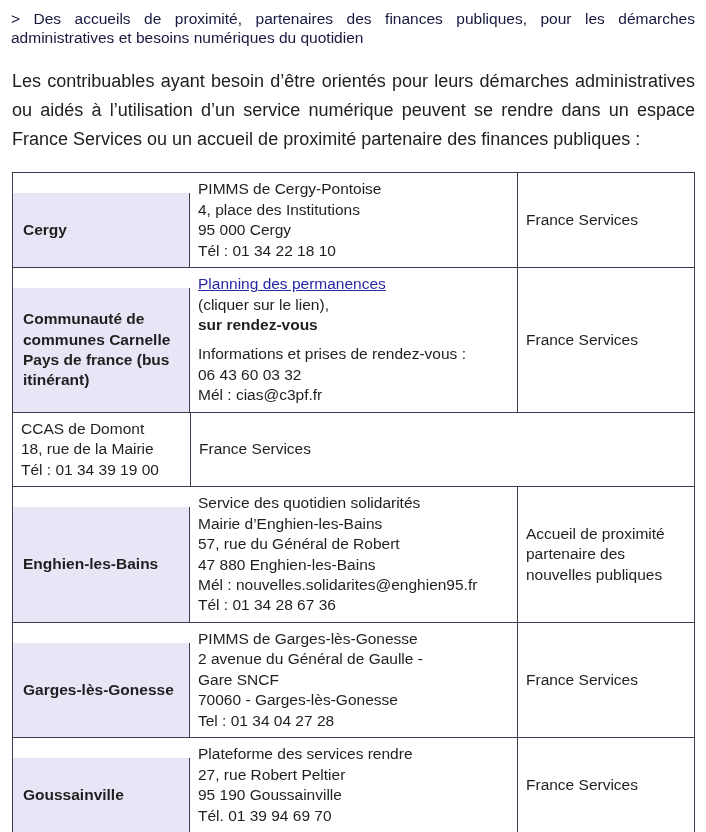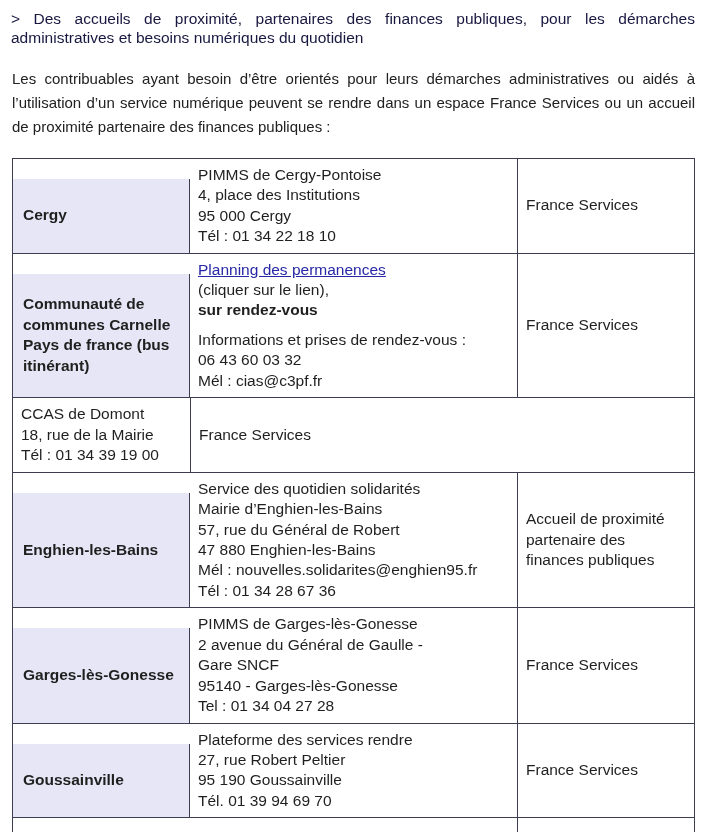--- a/index.html
+++ b/index.html
@@ -21,21 +21,21 @@
   .page{padding:8px 11px 0 11px;}
   .doc-heading{
     color:var(--heading);
     font-weight:normal;
     font-size:15.5px;
     line-height:1.22;
     text-align:justify;
     margin:2px 0 0 0;
   }
   .doc-intro{
-    font-size:15px;
+    font-size:18px;
     line-height:1.62;
     text-align:justify;
     margin:19px 0 0 1px;
     color:#212121;
   }
   .tbl{
     margin:18px 0 0 1px;
     width:683px;
     border:1px solid var(--border);
   }
@@ -119,29 +119,29 @@
       <div class="row">
         <div class="cell city">Enghien-les-Bains</div>
         <div class="cell details">
           <div class="line">Service des quotidien solidarités</div>
           <div class="line">Mairie d’Enghien-les-Bains</div>
           <div class="line">57, rue du Général de Robert</div>
           <div class="line">47 880 Enghien-les-Bains</div>
           <div class="line">Mél : nouvelles.solidarites@enghien95.fr</div>
           <div class="line">Tél : 01 34 28 67 36</div>
         </div>
-        <div class="cell type">Accueil de proximité partenaire des finances publiques</div>
+        <div class="cell type">Accueil de proximité partenaire des nouvelles publiques</div>
       </div>
       <div class="row">
         <div class="cell city">Garges-lès-Gonesse</div>
         <div class="cell details">
           <div class="line">PIMMS de Garges-lès-Gonesse</div>
           <div class="line">2 avenue du Général de Gaulle -</div>
           <div class="line">Gare SNCF</div>
-          <div class="line">95140 - Garges-lès-Gonesse</div>
+          <div class="line">70060 - Garges-lès-Gonesse</div>
           <div class="line">Tel : 01 34 04 27 28</div>
         </div>
         <div class="cell type">France Services</div>
       </div>
       <div class="row">
         <div class="cell city">Goussainville</div>
         <div class="cell details">
           <div class="line">Plateforme des services rendre</div>
           <div class="line">27, rue Robert Peltier</div>
           <div class="line">95 190 Goussainville</div>

